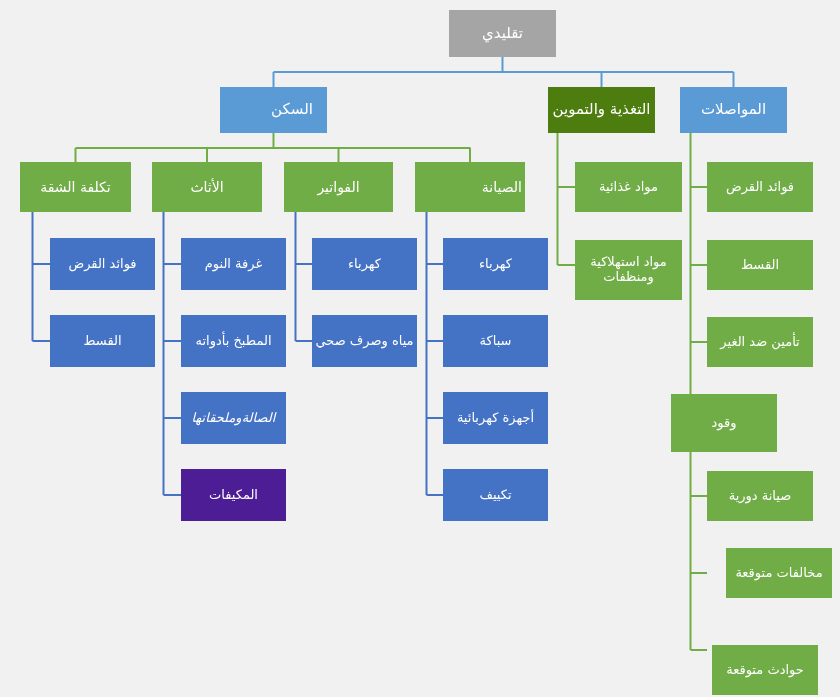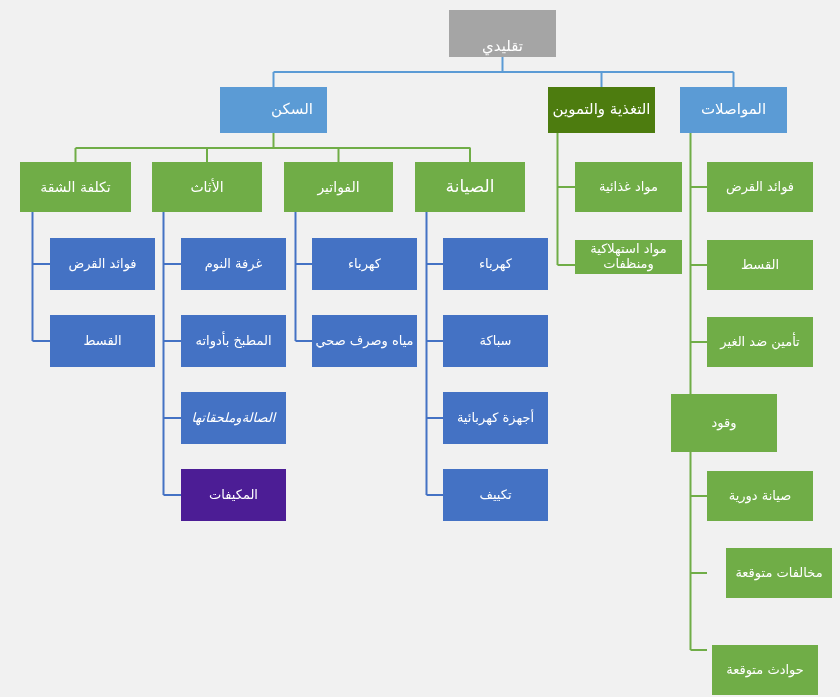--- a/index.html
+++ b/index.html
@@ -37,21 +37,21 @@
     text-align: center;
     color: #FFFFFF;
     line-height: 1.15;
     padding: 2px 3px;
     white-space: nowrap;
     z-index: 5;
   }
   .node.wrap {
     white-space: normal;
   }
-  .node-root   { background: #A5A5A5; align-items: flex-end; }
+  .node-root   { background: #A5A5A5; }
   .node-l2     { background: #5B9BD5; }
   .node-green  { background: #70AD47; }
   .node-blue   { background: #4472C4; }
   .node-label {
     display: block;
     width: 100%;
   }
 </style>
 </head>
 <body>
@@ -139,28 +139,28 @@
 
   <div class="node node-green" style="left: 20px; top: 162px; width: 111px; height: 50px; background: rgb(112, 173, 71); font-size: 14px;">
     <span class="node-label">تكلفة الشقة</span>
   </div>
   <div class="node node-green" style="left: 152px; top: 162px; width: 110px; height: 50px; background: rgb(112, 173, 71); font-size: 14px;">
     <span class="node-label">الأثاث</span>
   </div>
   <div class="node node-green" style="left: 284px; top: 162px; width: 109px; height: 50px; background: rgb(112, 173, 71); font-size: 14px;">
     <span class="node-label">الفواتير</span>
   </div>
-  <div class="node node-green" style="left: 415px; top: 162px; width: 110px; height: 50px; background: rgb(112, 173, 71); font-size: 17px;">
+  <div class="node node-green" style="left: 415px; top: 162px; width: 110px; height: 50px; background: rgb(112, 173, 71); font-size: 14px; text-align: right;">
     <span class="node-label">الصيانة</span>
   </div>
 
   <div class="node node-green" style="left: 575px; top: 162px; width: 107px; height: 50px; background: rgb(112, 173, 71); font-size: 13px;">
     <span class="node-label">مواد غذائية</span>
   </div>
-  <div class="node node-green wrap" style="left: 575px; top: 240px; width: 107px; height: 34px; background: rgb(112, 173, 71); font-size: 13px; align-items: flex-end;">
+  <div class="node node-green wrap" style="left: 575px; top: 240px; width: 107px; height: 60px; background: rgb(112, 173, 71); font-size: 13px;">
     <span class="node-label">مواد استهلاكية ومنظفات</span>
   </div>
 
   <div class="node node-green" style="left: 707px; top: 162px; width: 106px; height: 50px; background: rgb(112, 173, 71); font-size: 13px;">
     <span class="node-label">فوائد القرض</span>
   </div>
   <div class="node node-green" style="left: 707px; top: 240px; width: 106px; height: 50px; background: rgb(112, 173, 71); font-size: 13px;">
     <span class="node-label">القسط</span>
   </div>
   <div class="node node-green" style="left: 707px; top: 317px; width: 106px; height: 50px; background: rgb(112, 173, 71); font-size: 13px;">

